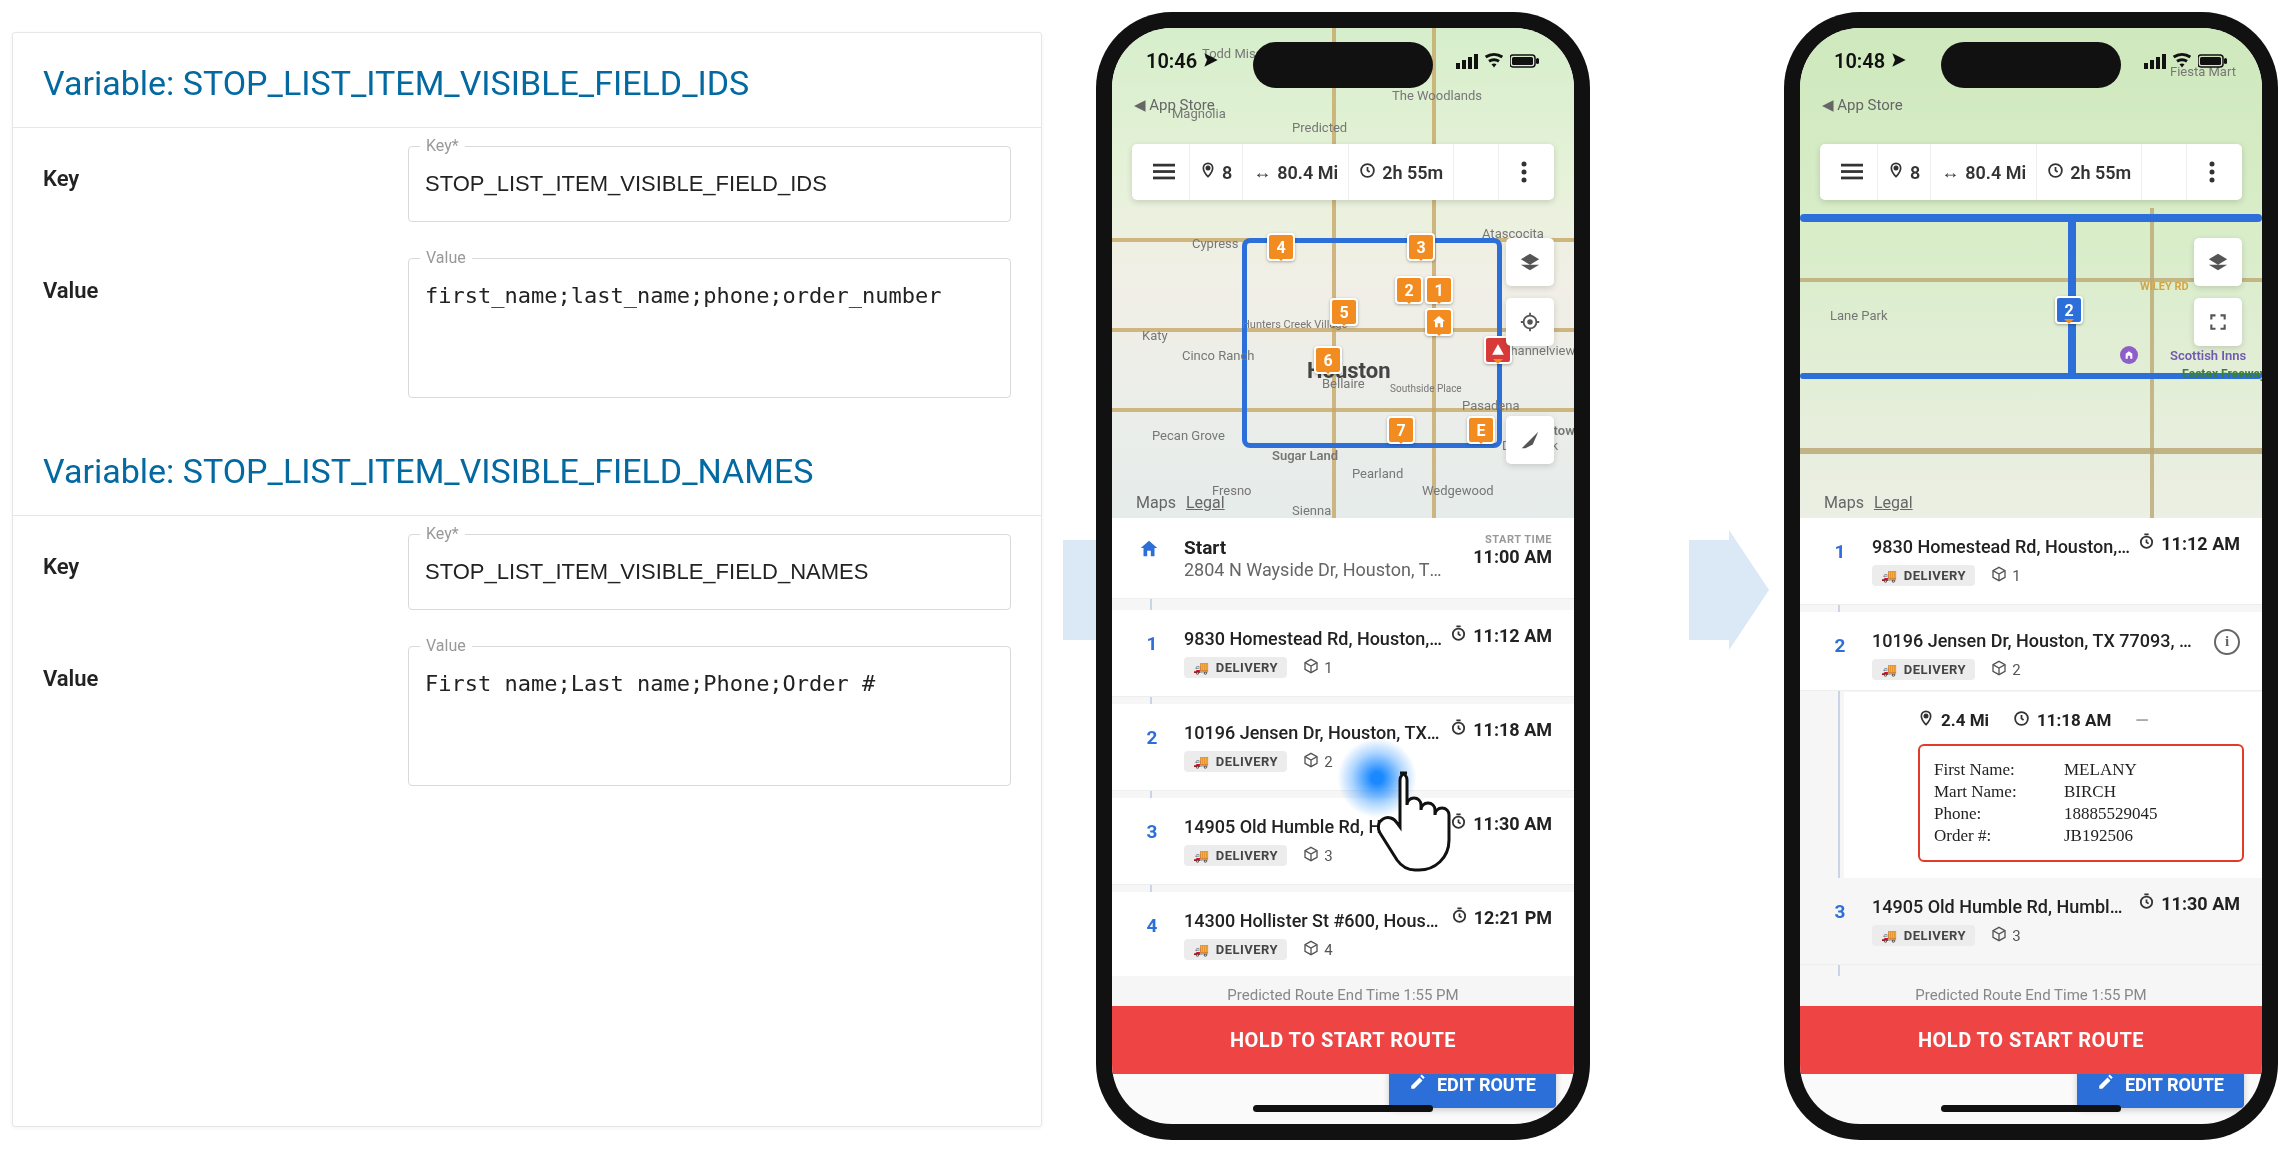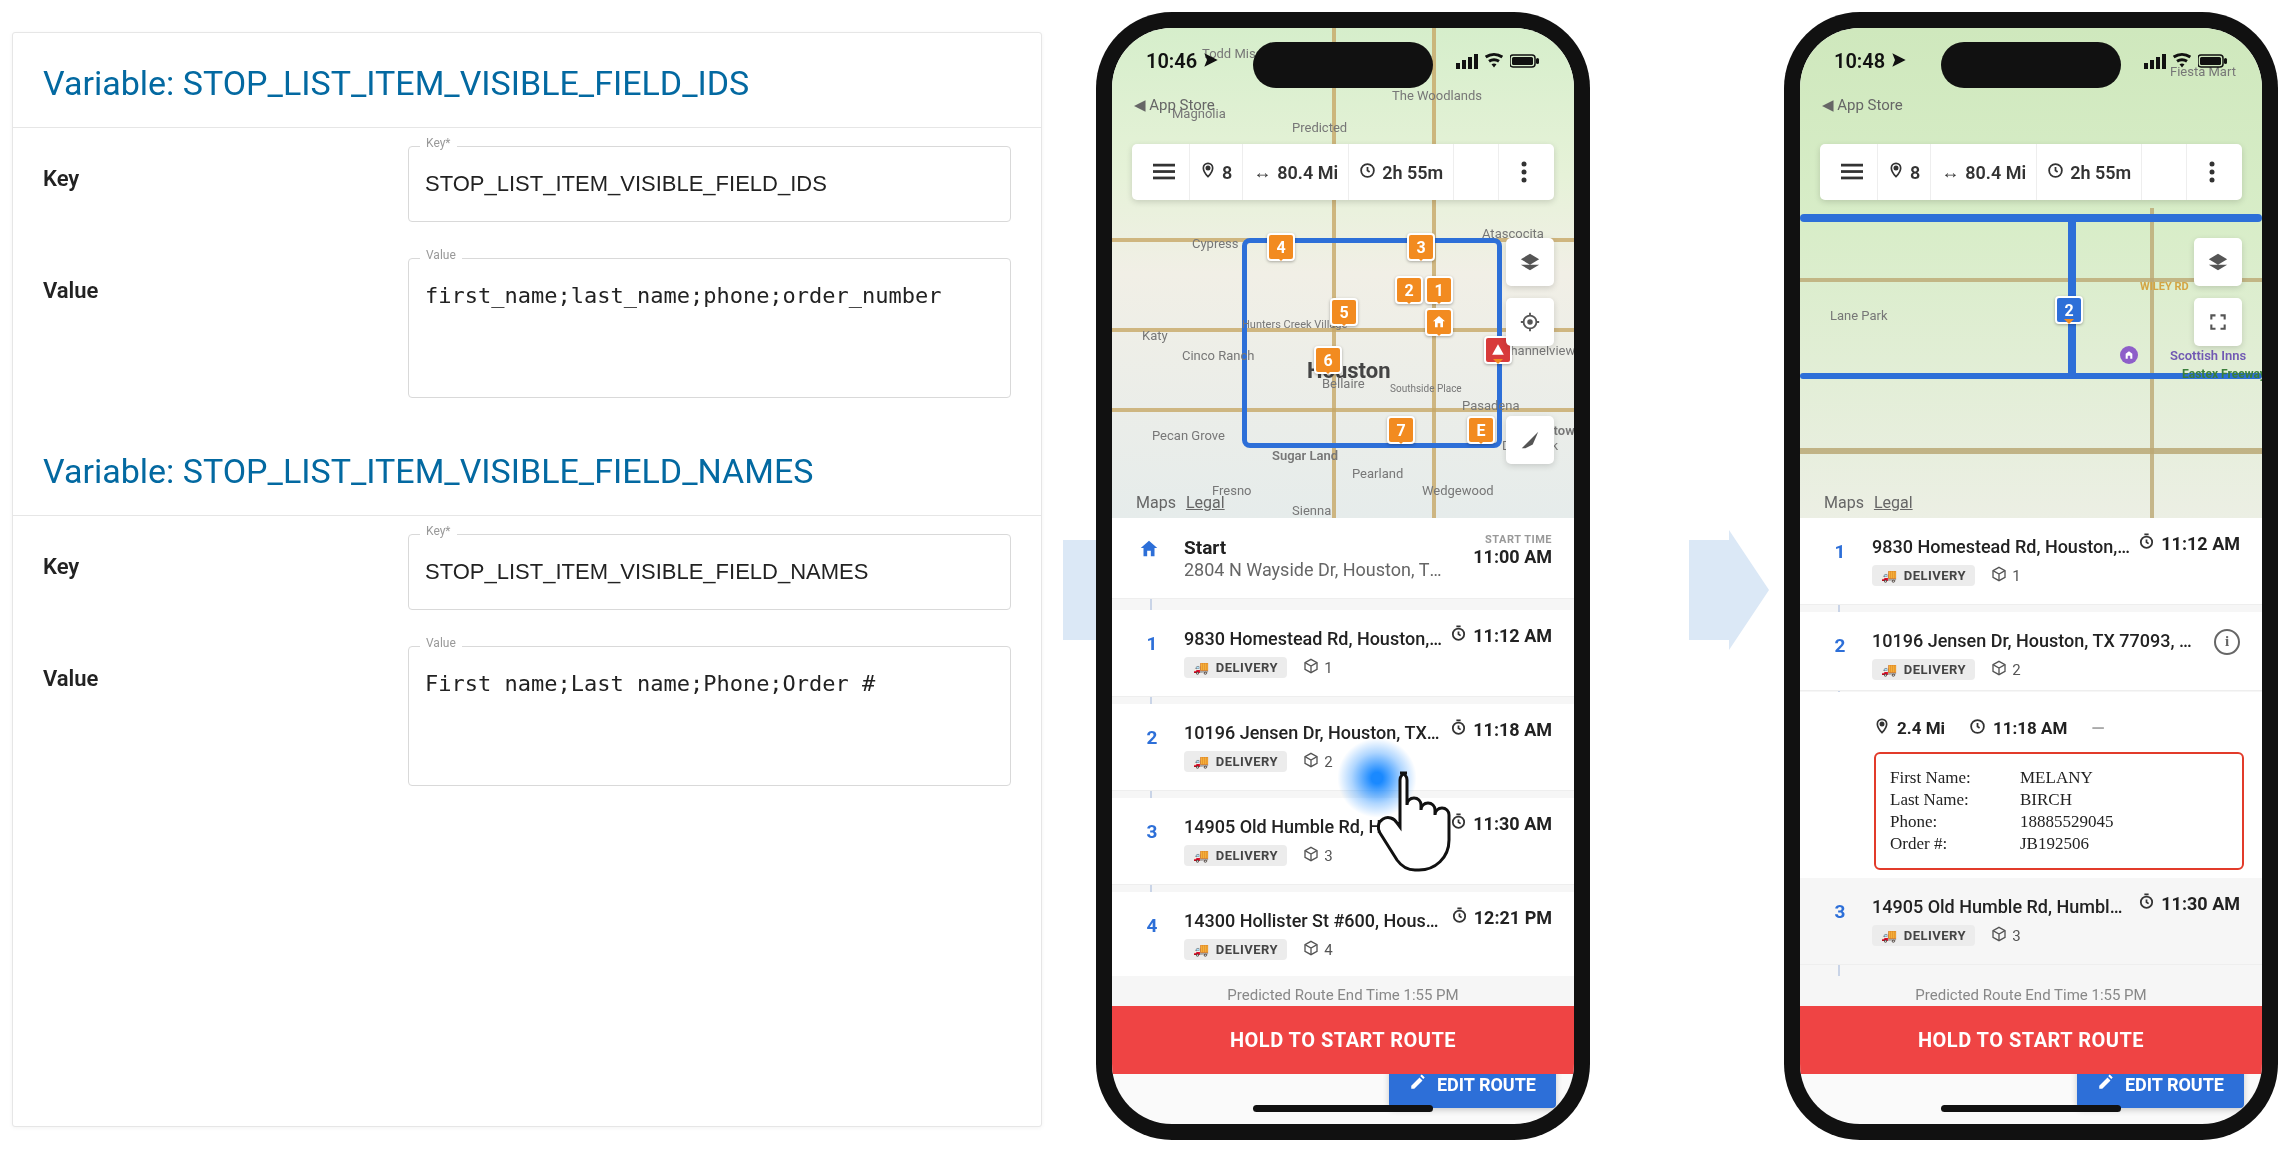--- a/index.html
+++ b/index.html
@@ -25,21 +25,21 @@
     box-shadow: 0 1px 4px rgba(0,0,0,0.05);
     background: #fff;
     padding: 0;
   }
   .var-title { font-size: 34px; font-weight: 400; color: #0369a1; padding: 30px 30px 24px; }
   .form-row { display: flex; padding: 18px 30px; }
   .form-label { width: 365px; font-size: 22px; font-weight: 600; color: #222; padding-top: 20px; }
   .field-wrap { flex: 1; position: relative; }
   .field-wrap .legend {
     position: absolute; top: -10px; left: 12px;
-    background: #fff; padding: 0 6px; font-size: 12px; color: #999;
+    background: #fff; padding: 0 6px; font-size: 16px; color: #999;
   }
   .text-input {
     width: 100%; border: 1px solid #d9d9d9; border-radius: 4px;
     padding: 24px 16px; font-size: 22px; color: #222;
   }
   textarea.text-input { height: 140px; resize: none; }
   .hr { border-top: 1px solid #e6e6e6; margin: 0 0; }
 
   
   .big-arrow {
@@ -194,21 +194,21 @@
     position:absolute; width:80px; height:80px; border-radius:50%;
     background:radial-gradient(circle, #1a89ff 10%, rgba(26,137,255,.35) 45%, rgba(26,137,255,0) 70%);
     pointer-events:none;
   }
   .hand-cursor {
     position:absolute; width:90px; height:110px; pointer-events:none;
   }
 
   
   .detail-block {
-    background:#fff; padding:24px 18px 18px 74px; position:relative;
+    background:#fff; padding:16px 18px 18px 74px; position:relative;margin-left:44px;
   }
   .metric-line { display:flex; gap:24px; font-size:17px; font-weight:700; color:#222; align-items:center; margin-bottom:12px; }
   .metric-line .m { display:flex; align-items:center; gap:7px; }
   .red-box {
     border:2px solid #e23b2a; border-radius:6px; padding:12px 14px;
   }
   .kv-row { display:flex; font-size:17px; color:#222; margin:2px 0;font-family:Liberation Serif, serif; }
   .kv-row .k { width:130px; }
   .kv-row .v {}
 
@@ -732,21 +732,21 @@
               <span>11:18 AM</span>
             </span>
           <span style="color:#aaa">—</span>
         </div>
         <div class="red-box">
           <div class="kv-row">
               <span class="k">First Name:</span>
               <span class="v">MELANY</span>
             </div>
           <div class="kv-row">
-              <span class="k">Last Name:</span>
+              <span class="k">Mart Name:</span>
               <span class="v">BIRCH</span>
             </div>
           <div class="kv-row">
               <span class="k">Phone:</span>
               <span class="v">18885529045</span>
             </div>
           <div class="kv-row">
               <span class="k">Order #:</span>
               <span class="v">JB192506</span>
             </div>

